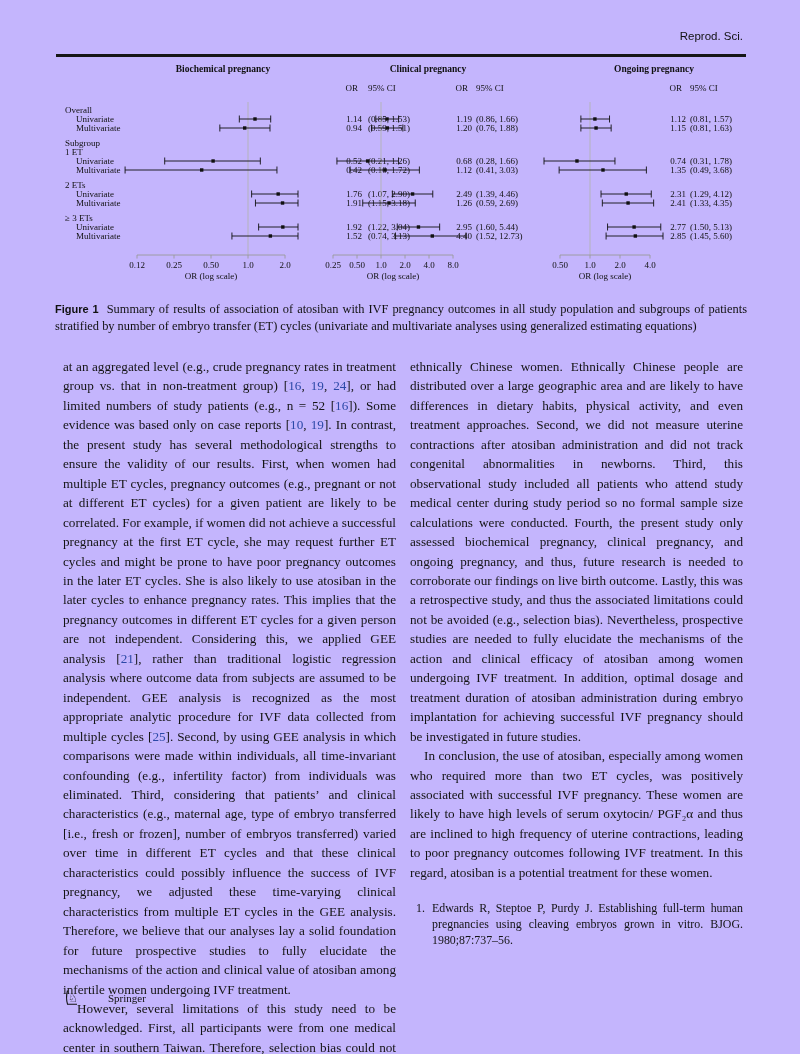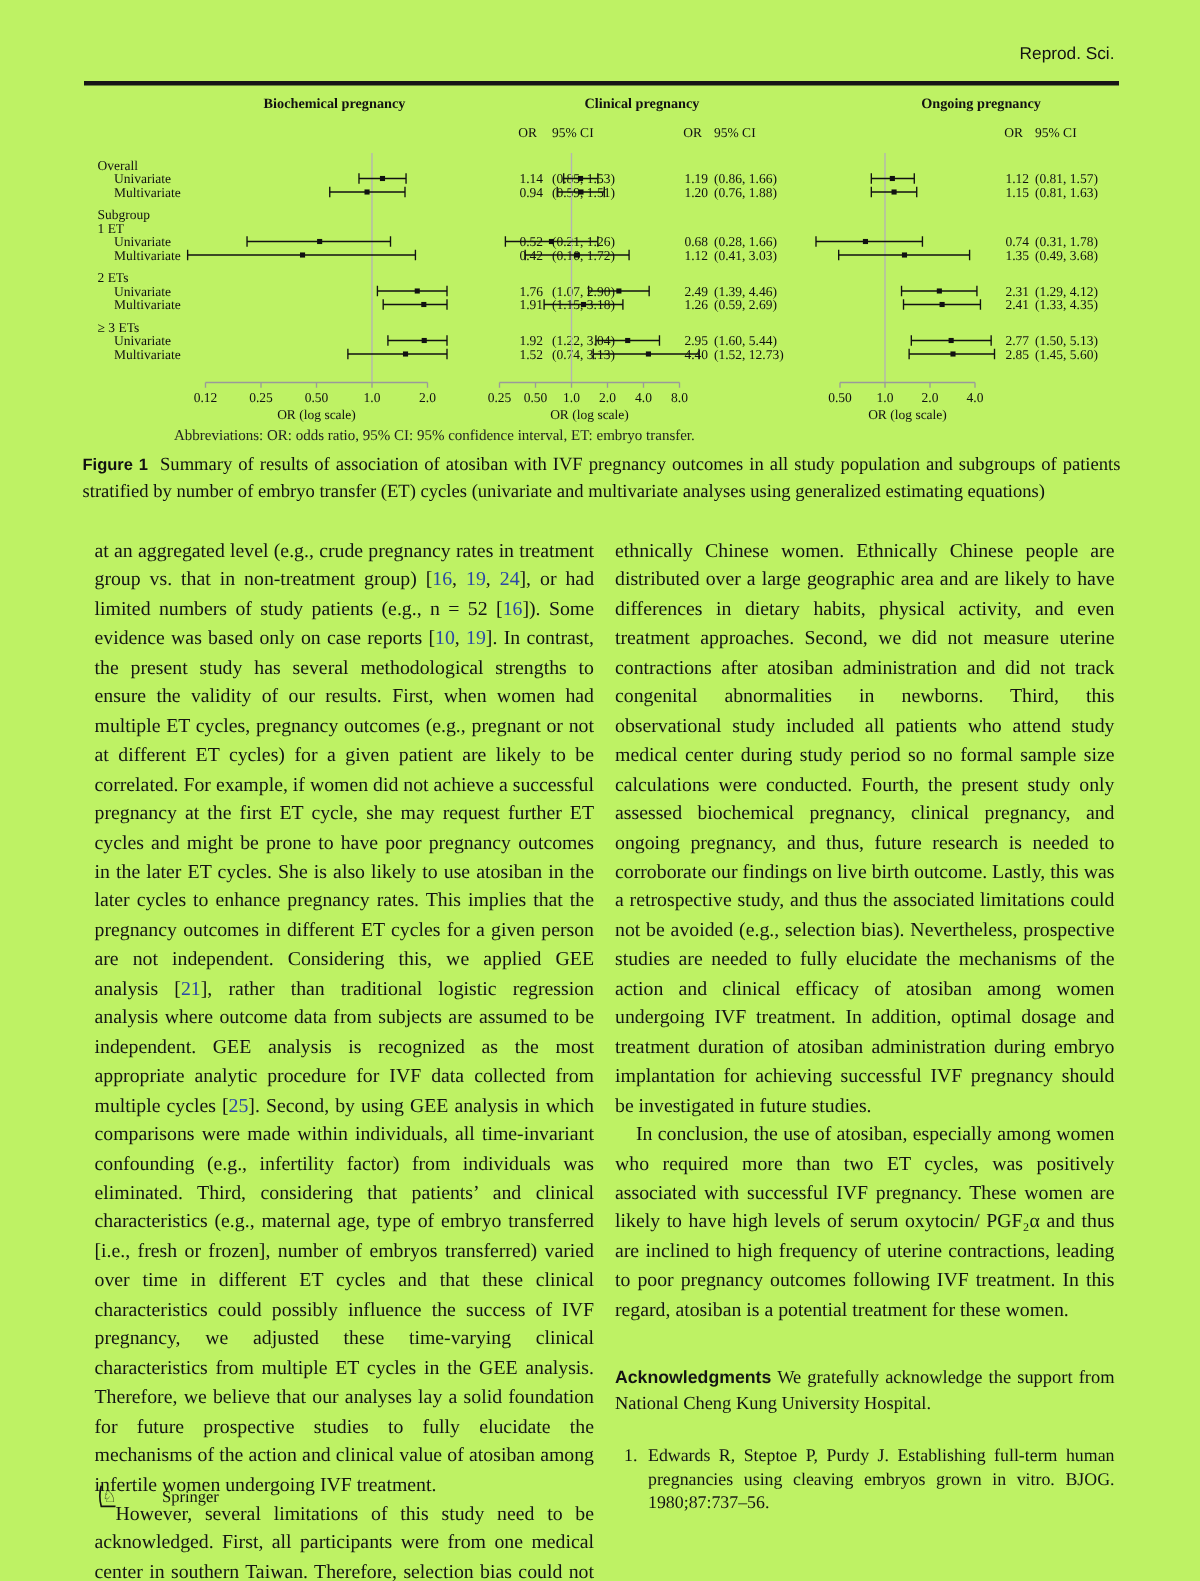--- a/index.html
+++ b/index.html
@@ -1,16 +1,16 @@
 <!DOCTYPE html>
 <html><head>
 <meta charset="utf-8">
 <style>
   html,body{margin:0;padding:0;background:#f2f2f2;}
-  .page{position:relative;width:800px;height:1054px;background:#bef264;overflow:hidden;
+  .page{position:relative;width:800px;height:1054px;background:#c4b5fd;overflow:hidden;
         font-family:"Liberation Serif","DejaVu Serif",serif;color:#1a1a1a;}
   .journal-head{position:absolute;top:30px;right:57px;font-family:"Liberation Sans","DejaVu Sans",sans-serif;
         font-size:11.5px;color:#111;}
   .head-rule{position:absolute;left:56px;right:54px;top:54px;height:2.5px;background:#161616;}
   .figure-wrap{position:absolute;left:55px;top:58px;width:712px;height:232px;}
   .abbrev{position:absolute;left:116px;top:285px;font-size:10px;color:#222;}
   .caption{position:absolute;left:55px;top:301px;width:692px;font-size:12.4px;line-height:16.8px;
         text-align:justify;color:#111;}
   .caption b{font-family:"Liberation Sans","DejaVu Sans",sans-serif;font-size:11px;}
   .columns{position:absolute;left:63px;top:357px;width:680px;display:flex;gap:14px;}
@@ -240,33 +240,31 @@
         <line x1="535" y1="197" x2="535" y2="200.5" stroke="#9a9a9a" stroke-width="0.9"></line>
         <text x="535" y="210" font-size="9" text-anchor="middle">1.0</text>
         <line x1="565" y1="197" x2="565" y2="200.5" stroke="#9a9a9a" stroke-width="0.9"></line>
         <text x="565" y="210" font-size="9" text-anchor="middle">2.0</text>
         <line x1="595" y1="197" x2="595" y2="200.5" stroke="#9a9a9a" stroke-width="0.9"></line>
         <text x="595" y="210" font-size="9" text-anchor="middle">4.0</text>
         <text x="550" y="221" font-size="9" text-anchor="middle">OR (log scale)</text>
       </svg>
   </div>
 
-  <div class="abbrev">Abbreviations: OR: odds ratio, 95% CI: 95% confidence interval, ET: embryo transfer.</div>
 
   <div class="caption"><b>Figure 1</b>&nbsp;&nbsp;<span>Summary of results of association of atosiban with IVF pregnancy outcomes in all study population and subgroups of patients stratified by number of embryo transfer (ET) cycles (univariate and multivariate analyses using generalized estimating equations)</span></div>
 
   <div class="columns">
     <div class="col">
       <p>at an aggregated level (e.g., crude pregnancy rates in treatment group vs. that in non-treatment group) [<span class="cite">16</span>, <span class="cite">19</span>, <span class="cite">24</span>], or had limited numbers of study patients (e.g., n = 52 [<span class="cite">16</span>]). Some evidence was based only on case reports [<span class="cite">10</span>, <span class="cite">19</span>]. In contrast, the present study has several methodological strengths to ensure the validity of our results. First, when women had multiple ET cycles, pregnancy outcomes (e.g., pregnant or not at different ET cycles) for a given patient are likely to be correlated. For example, if women did not achieve a successful pregnancy at the first ET cycle, she may request further ET cycles and might be prone to have poor pregnancy outcomes in the later ET cycles. She is also likely to use atosiban in the later cycles to enhance pregnancy rates. This implies that the pregnancy outcomes in different ET cycles for a given person are not independent. Considering this, we applied GEE analysis [<span class="cite">21</span>], rather than traditional logistic regression analysis where outcome data from subjects are assumed to be independent. GEE analysis is recognized as the most appropriate analytic procedure for IVF data collected from multiple cycles [<span class="cite">25</span>]. Second, by using GEE analysis in which comparisons were made within individuals, all time-invariant confounding (e.g., infertility factor) from individuals was eliminated. Third, considering that patients’ and clinical characteristics (e.g., maternal age, type of embryo transferred [i.e., fresh or frozen], number of embryos transferred) varied over time in different ET cycles and that these clinical characteristics could possibly influence the success of IVF pregnancy, we adjusted these time-varying clinical characteristics from multiple ET cycles in the GEE analysis. Therefore, we believe that our analyses lay a solid foundation for future prospective studies to fully elucidate the mechanisms of the action and clinical value of atosiban among infertile women undergoing IVF treatment.</p>
       <p class="indent">However, several limitations of this study need to be acknowledged. First, all participants were from one medical center in southern Taiwan. Therefore, selection bias could not be eliminated. Our findings may be applicable to only a subset of</p>
     </div>
     <div class="col">
       <p>ethnically Chinese women. Ethnically Chinese people are distributed over a large geographic area and are likely to have differences in dietary habits, physical activity, and even treatment approaches. Second, we did not measure uterine contractions after atosiban administration and did not track congenital abnormalities in newborns. Third, this observational study included all patients who attend study medical center during study period so no formal sample size calculations were conducted. Fourth, the present study only assessed biochemical pregnancy, clinical pregnancy, and ongoing pregnancy, and thus, future research is needed to corroborate our findings on live birth outcome. Lastly, this was a retrospective study, and thus the associated limitations could not be avoided (e.g., selection bias). Nevertheless, prospective studies are needed to fully elucidate the mechanisms of the action and clinical efficacy of atosiban among women undergoing IVF treatment. In addition, optimal dosage and treatment duration of atosiban administration during embryo implantation for achieving successful IVF pregnancy should be investigated in future studies.</p>
       <p class="indent">In conclusion, the use of atosiban, especially among women who required more than two ET cycles, was positively associated with successful IVF pregnancy. These women are likely to have high levels of serum oxytocin/ PGF₂α and thus are inclined to high frequency of uterine contractions, leading to poor pregnancy outcomes following IVF treatment. In this regard, atosiban is a potential treatment for these women.</p>
-      <p class="ack"><b>Acknowledgments</b> <span>We gratefully acknowledge the support from National Cheng Kung University Hospital.</span></p>
       <div class="ref-item">
         <span class="ref-num">1.</span>
         <span class="ref-text">Edwards R, Steptoe P, Purdy J. Establishing full-term human pregnancies using cleaving embryos grown in vitro. BJOG. 1980;87:737–56.</span>
       </div>
     </div>
   </div>
 
   <div class="footer">
     <svg width="15" height="17" viewBox="0 0 15 17">
       <path d="M3.5 1.5 Q1.6 8.5 3.5 15.2 L13 15.2" fill="none" stroke="#111" stroke-width="1.1"></path>

